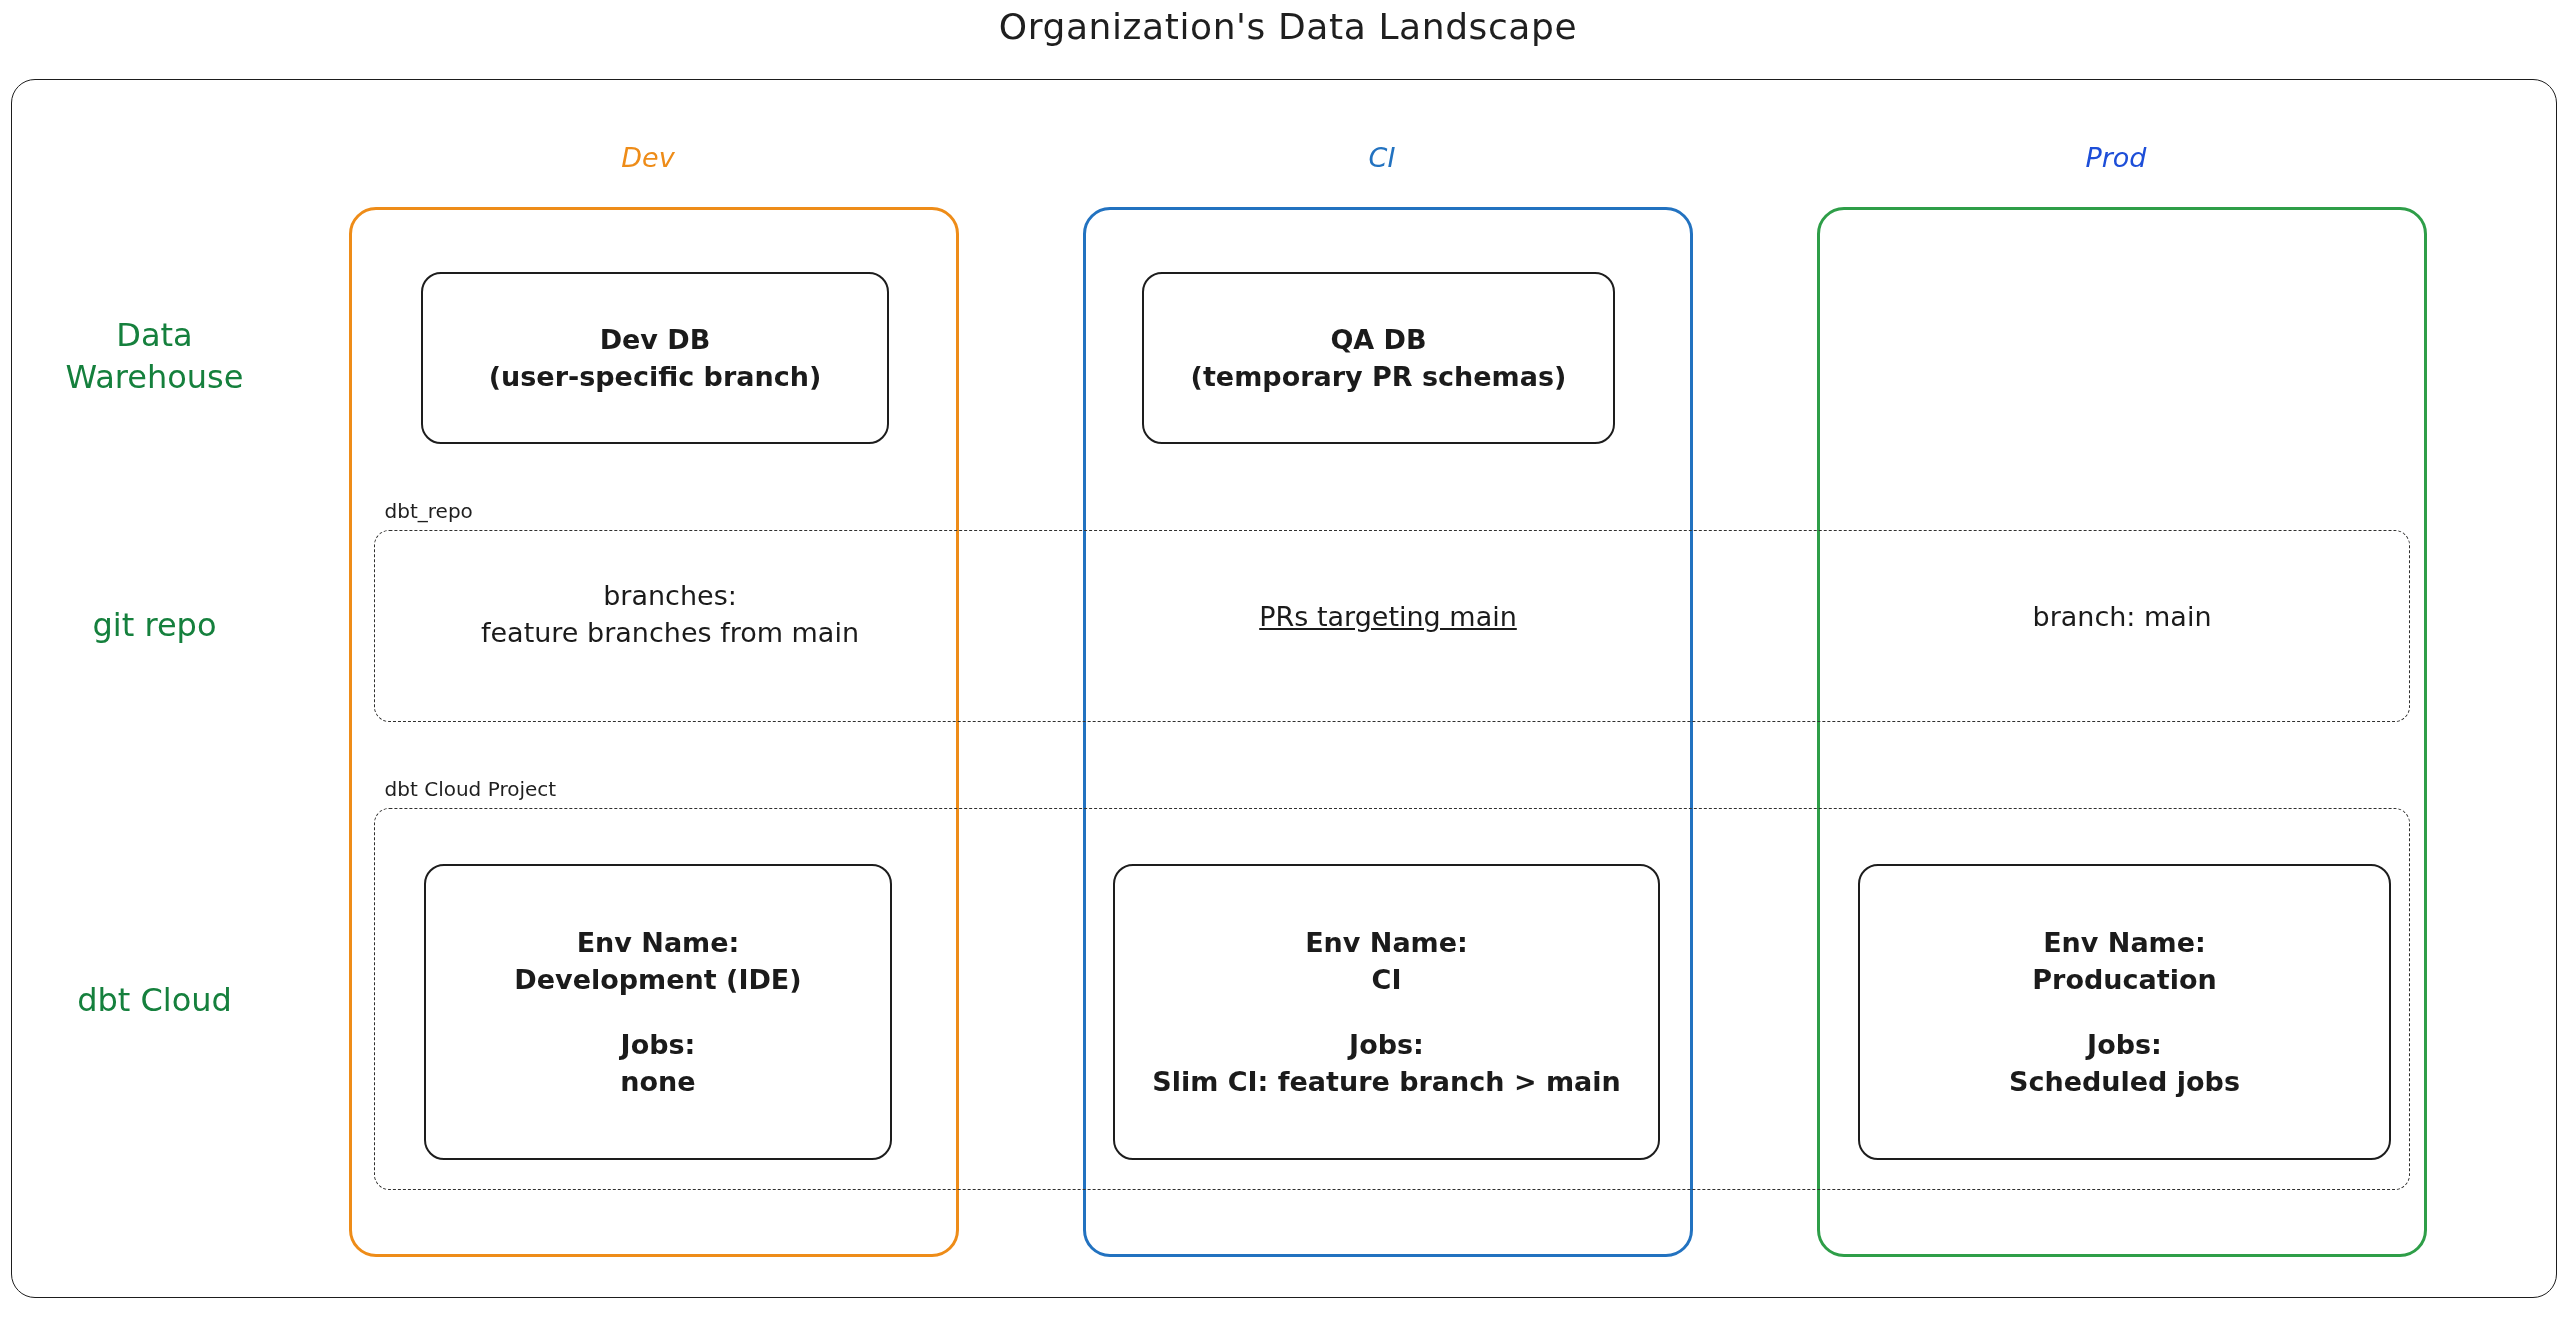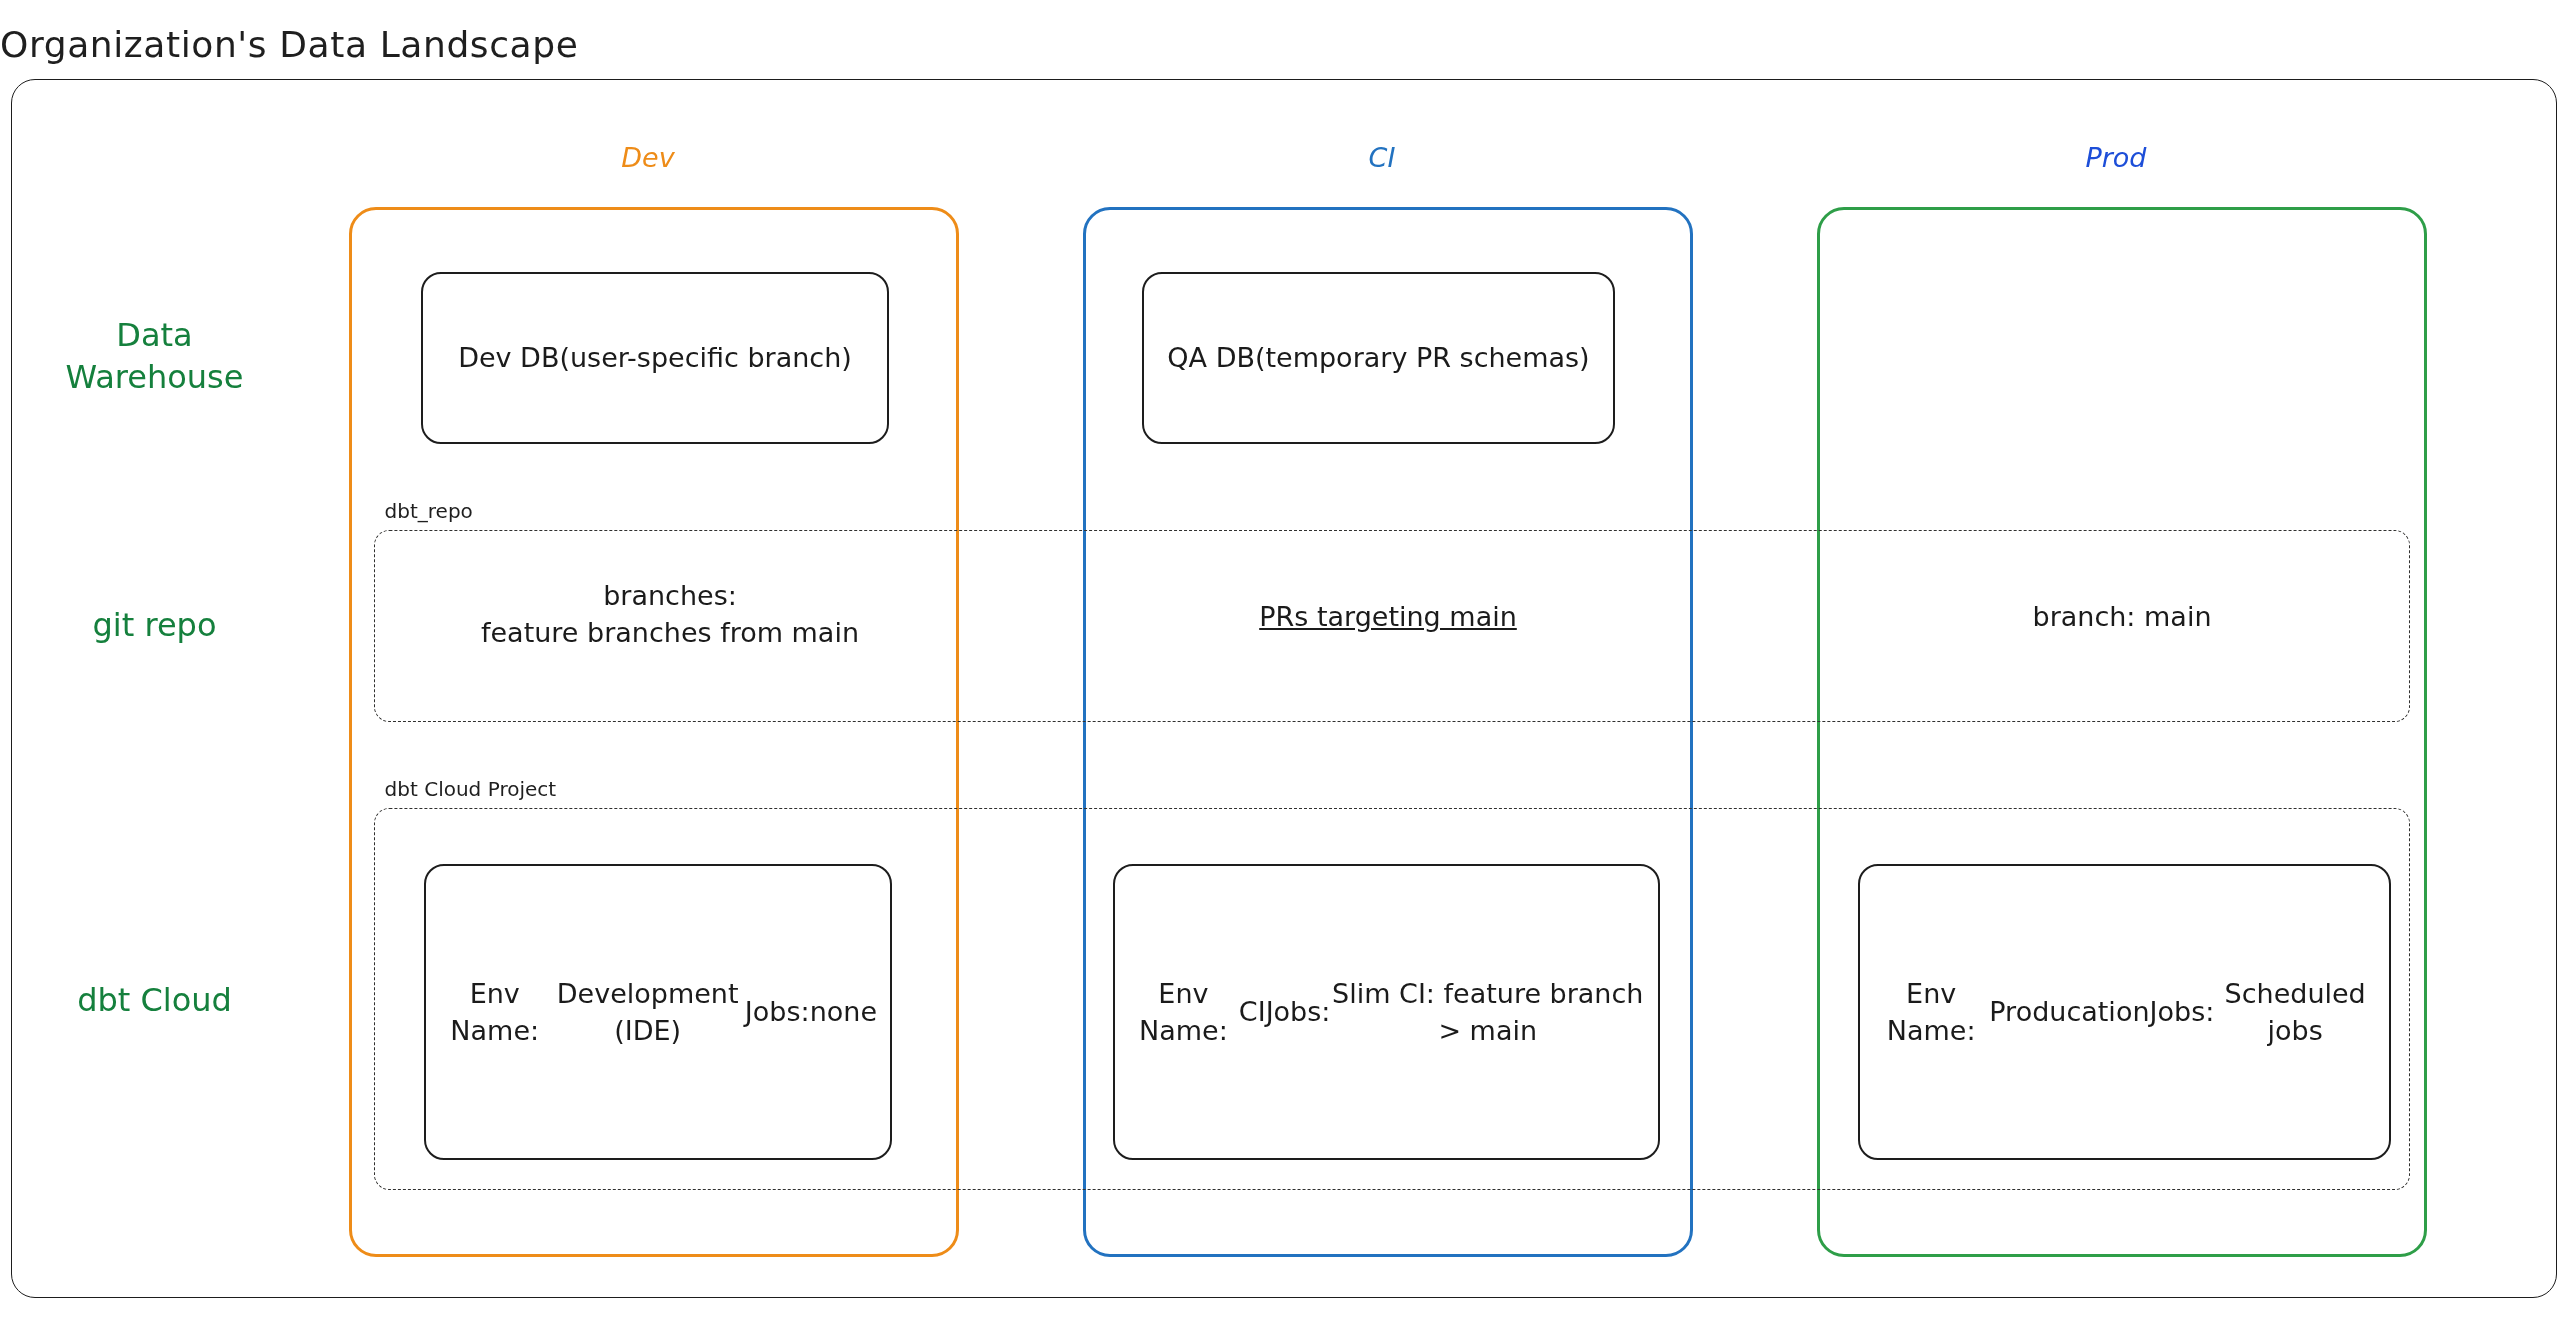--- a/index.html
+++ b/index.html
@@ -18,23 +18,23 @@
   .stage {
     position: relative;
     width: 2576px;
     height: 1317px;
   }
 
   
   .diagram-title {
     position: absolute;
     left: 0;
-    top: 24px;
+    top: 6px;
     width: 2576px;
-    text-align: left;
+    text-align: center;
     font-size: 36px;
     letter-spacing: 0.6px;
     color: #1f1f1f;
     font-family: "DejaVu Sans", sans-serif;
     font-weight: 400;
   }
 
   
   .outer-frame {
     position: absolute;
@@ -116,28 +116,29 @@
   }
 
   
   .card {
     position: absolute;
     border: 2.4px solid #1d1d1d;
     border-radius: 20px;
     box-sizing: border-box;
     background: #ffffff;
     display: flex;
-    flex-direction: row;
+    flex-direction: column;
     align-items: center;
     justify-content: center;
     text-align: center;
     font-size: 27px;
     line-height: 1.38;
     color: #1b1b1b;
     padding: 7px 13px;
+    font-weight: bold;
   }
 
   
   .card.dw { top: 272px; height: 172px; }
   .card.dw.c1 { left: 421px;  width: 468px; }
   .card.dw.c2 { left: 1142px; width: 473px; }
   .card.dw.c3 { left: 1888px; width: 473px; }
 
   
   .card.cloud { top: 864px; height: 296px; }

